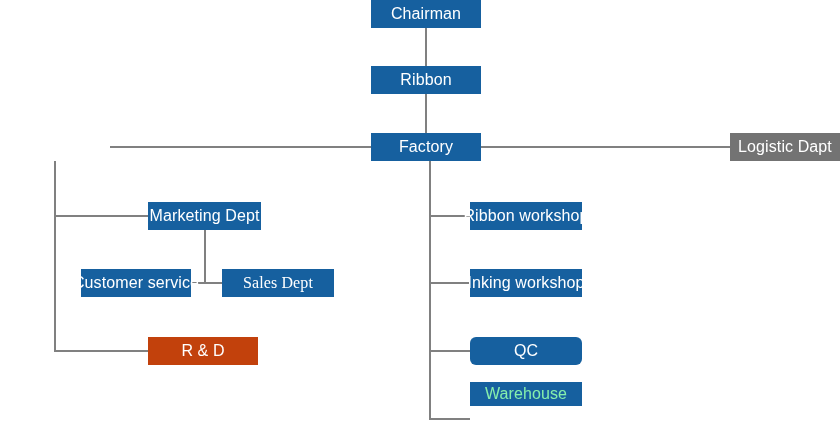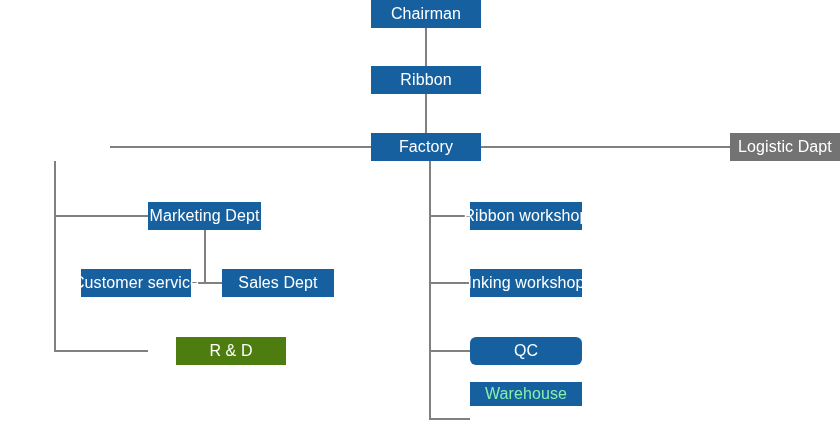--- a/index.html
+++ b/index.html
@@ -63,19 +63,19 @@
     <div class="connector h" style="left: 429px; top: 215px; background: rgb(128, 128, 128); width: 41px;"></div>
     <div class="connector h" style="left: 429px; top: 282px; background: rgb(128, 128, 128); width: 41px;"></div>
     <div class="connector h" style="left: 429px; top: 350px; background: rgb(128, 128, 128); width: 41px;"></div>
     <div class="connector h" style="left: 429px; top: 418px; background: rgb(128, 128, 128); width: 41px;"></div>
     <div class="node" style="left: 371px; top: 0px; width: 110px; height: 28px; background: rgb(22, 96, 159); color: rgb(255, 255, 255);">Chairman</div>
     <div class="node" style="left: 371px; top: 66px; width: 110px; height: 28px; background: rgb(22, 96, 159); color: rgb(255, 255, 255);">Ribbon</div>
     <div class="node" style="left: 371px; top: 133px; width: 110px; height: 28px; background: rgb(22, 96, 159); color: rgb(255, 255, 255);">Factory</div>
     <div class="node" style="left: 730px; top: 133px; width: 110px; height: 28px; background: #737373; color: rgb(255, 255, 255);">Logistic Dapt</div>
     <div class="node" style="left: 148px; top: 202px; width: 113px; height: 28px; background: rgb(22, 96, 159); color: rgb(255, 255, 255);">Marketing Dept</div>
     <div class="node" style="left: 81px; top: 269px; width: 110px; height: 28px; background: rgb(22, 96, 159); color: rgb(255, 255, 255);">Customer service</div>
-    <div class="node" style="left: 222px; top: 269px; width: 112px; height: 28px; background: rgb(22, 96, 159); color: rgb(255, 255, 255);">Sales Dept</div>
-    <div class="node" style="left: 148px; top: 337px; width: 110px; height: 28px; background: #4d7c0f; color: rgb(255, 255, 255); margin-left: 28px;">R &amp; D</div>
+    <div class="node" style="left: 222px; top: 269px; width: 112px; height: 28px; background: rgb(22, 96, 159); color: rgb(255, 255, 255); font-family: Liberation Serif, serif;">Sales Dept</div>
+    <div class="node" style="left: 148px; top: 337px; width: 110px; height: 28px; background: #c2410c; color: rgb(255, 255, 255);">R &amp; D</div>
     <div class="node" style="left: 470px; top: 202px; width: 112px; height: 28px; background: rgb(22, 96, 159); color: rgb(255, 255, 255);">Ribbon workshop</div>
     <div class="node" style="left: 470px; top: 269px; width: 112px; height: 28px; background: rgb(22, 96, 159); color: rgb(255, 255, 255);">Inking workshop</div>
     <div class="node" style="left: 470px; top: 337px; width: 112px; height: 28px; background: rgb(22, 96, 159); color: rgb(255, 255, 255); border-radius: 6px;">QC</div>
     <div class="node" style="left: 470px; top: 382px; width: 112px; height: 24px; background: rgb(22, 96, 159); color: #86efac;">Warehouse</div>
   </div>
 
 </body></html>

